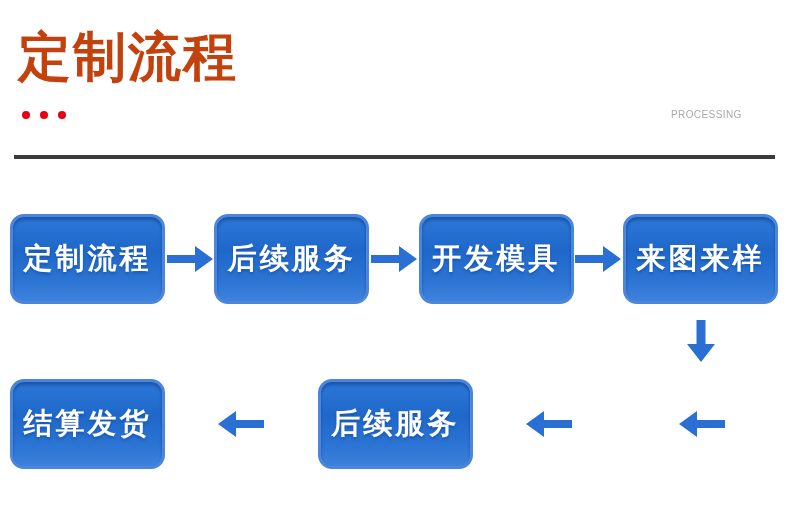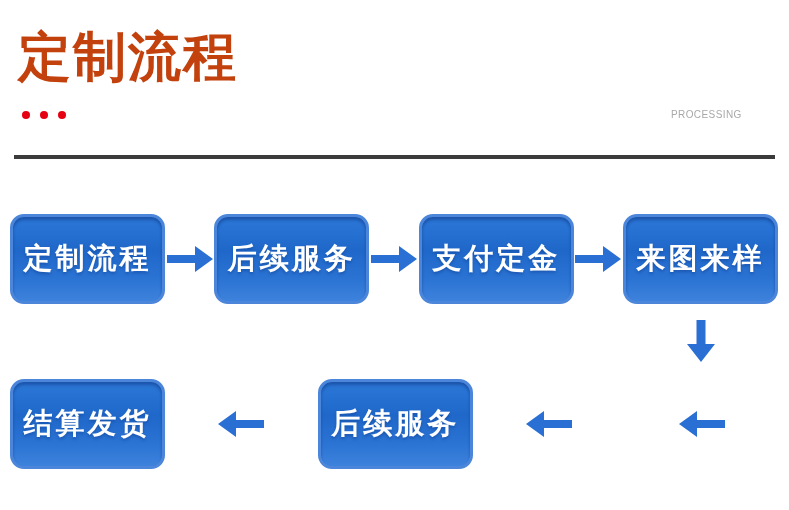--- a/index.html
+++ b/index.html
@@ -105,21 +105,21 @@
         <svg width="46" height="30" viewBox="0 0 46 30">
             <path d="M0 11 h28 v-9 l18 13 -18 13 v-9 h-28 z" fill="#2a6fd3"></path>
           </svg>
       </span>
       <div class="step-box">后续服务</div>
       <span class="gap-arrow">
         <svg width="46" height="30" viewBox="0 0 46 30">
             <path d="M0 11 h28 v-9 l18 13 -18 13 v-9 h-28 z" fill="#2a6fd3"></path>
           </svg>
       </span>
-      <div class="step-box">支付定金</div>
+      <div class="step-box">开发模具</div>
       <span class="gap-arrow">
         <svg width="46" height="30" viewBox="0 0 46 30">
             <path d="M0 11 h28 v-9 l18 13 -18 13 v-9 h-28 z" fill="#2a6fd3"></path>
           </svg>
       </span>
       <div class="step-box">来图来样</div>
     </div>
 
     <div class="down-zone">
       <svg width="28" height="42" viewBox="0 0 28 42">

